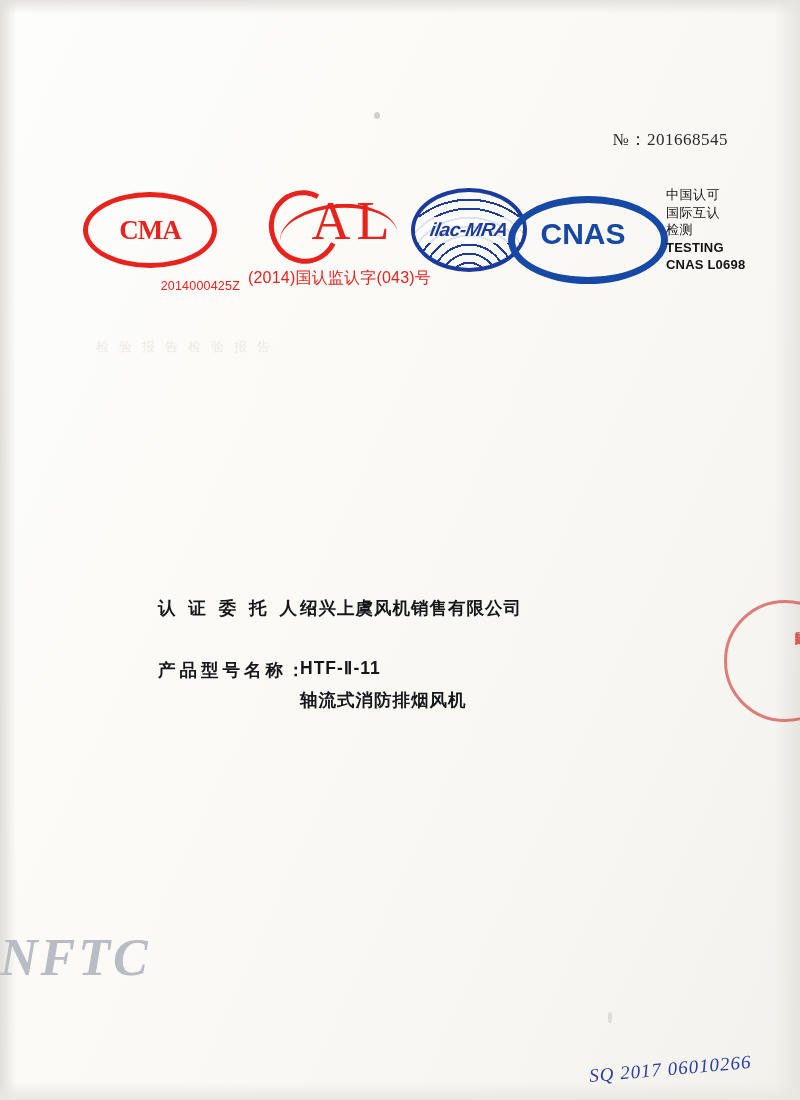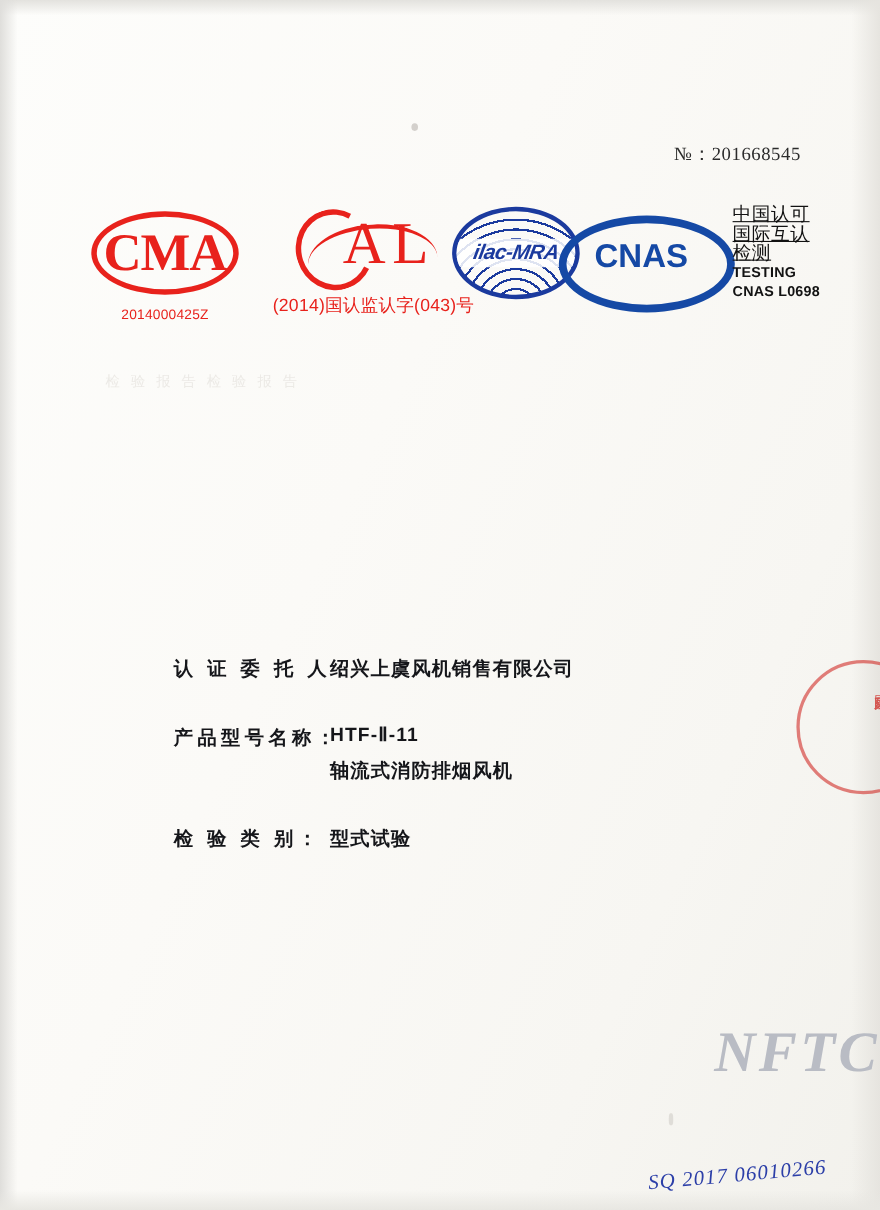--- a/index.html
+++ b/index.html
@@ -75,32 +75,33 @@
     width: 124px; height: 66px;
     border: 5px solid #e8221c;
     border-radius: 50%;
     margin: 0 auto;
     position: relative;
   }
   .cma-text {
     position: absolute;
     left: 0; right: 0; top: 50%;
     transform: translateY(-50%);
-    font-size: 48px;
+    font-size: 27px;
     font-weight: bold;
     color: #e8221c;
     letter-spacing: -1px;
     font-family: "Liberation Serif", serif;
   }
   .cma-caption {
     margin-top: 11px;
     font-size: 12.5px;
     color: #e8221c;
     font-family: "Liberation Sans", sans-serif;
     letter-spacing: 0.2px;
+    text-align: right;
   }
   
   .logo-cal { left: 176px; top: 2px; width: 215px; }
   .cal-mark {
     position: relative;
     width: 150px; height: 72px;
     margin: 0 auto;
   }
   .cal-c {
     position: absolute;
@@ -192,23 +193,22 @@
     letter-spacing: 0px;
   }
   .cnas-lines {
     position: absolute;
     left: 158px;
     top: 0px;
     line-height: 17.5px;
     color: #121212;
   }
   .cnas-lines .cn {
-    font-size: 17px;
+    font-size: 13px;
     letter-spacing: 0.5px;
-    text-decoration: underline;
   }
   .cnas-lines .en {
     font-size: 13px;
     font-weight: bold;
     letter-spacing: 0.2px;
   }
 
   
   .faint-row {
     position: absolute;
@@ -262,21 +262,21 @@
   .field-value .line2 {
     display: block;
     margin-top: 9px;
   }
 
   
   .nftc {
     position: absolute;
     left: 0; right: 0;
     top: 928px;
-    text-align: right;
+    text-align: left;
     font-size: 52px;
     font-style: italic;
     font-weight: bold;
     color: #b9bcc4;
     letter-spacing: 3px;
     font-family: "Liberation Serif", serif;
   }
 
   
   .footer-org {
@@ -416,26 +416,20 @@
     </div>
 
     <div class="field">
       <div class="field-label">产品型号名称：</div>
       <div class="field-value">
         <span>HTF-Ⅱ-11</span>
         <span class="line2">轴流式消防排烟风机</span>
       </div>
     </div>
 
-    <div class="field">
-      <div class="field-label">检 验 类 别：</div>
-      <div class="field-value">
-        <span>型式试验</span>
-      </div>
-    </div>
 
   </div>
 
   <div class="stamp"></div>
   <div class="stamp-text">国家防火建</div>
 
   <div class="nftc">NFTC</div>
 
 
   <div class="handwriting">SQ 2017 06010266</div>

